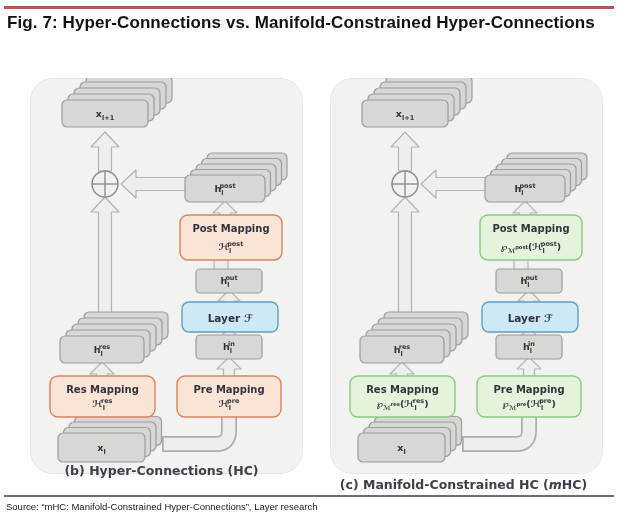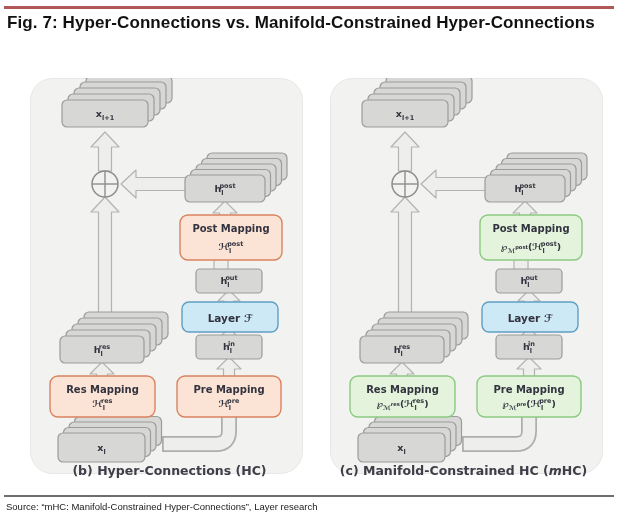--- a/index.html
+++ b/index.html
@@ -13,22 +13,22 @@
     font-size:17px;font-weight:bold;color:#111111;letter-spacing:0.1px;
   }
   .panel-wrap{position:absolute;top:78px;}
   #panel-left{left:30px;}
   #panel-right{left:330px;}
   .caption{
     position:absolute;top:463px;width:273px;text-align:center;
     font-size:12.5px;font-weight:bold;color:#3e3e49;
     font-family:"DejaVu Sans","Liberation Sans",sans-serif;
   }
-  #caption-left{left:33px;}
-  #caption-right{left:327px;}
+  #caption-left{left:25px;}
+  #caption-right{left:327px;margin-top:14px;}
   .caption .it{font-style:italic;}
   .bottom-rule{position:absolute;left:4px;right:4px;top:495px;height:2px;background:#6e6e6e;}
   .source-line{
     position:absolute;left:6px;top:501px;right:6px;
     font-size:9.5px;color:#1a1a1a;
   }
   svg text{font-family:"DejaVu Sans","Liberation Sans",sans-serif;}
 </style>
 </head>
 <body>

